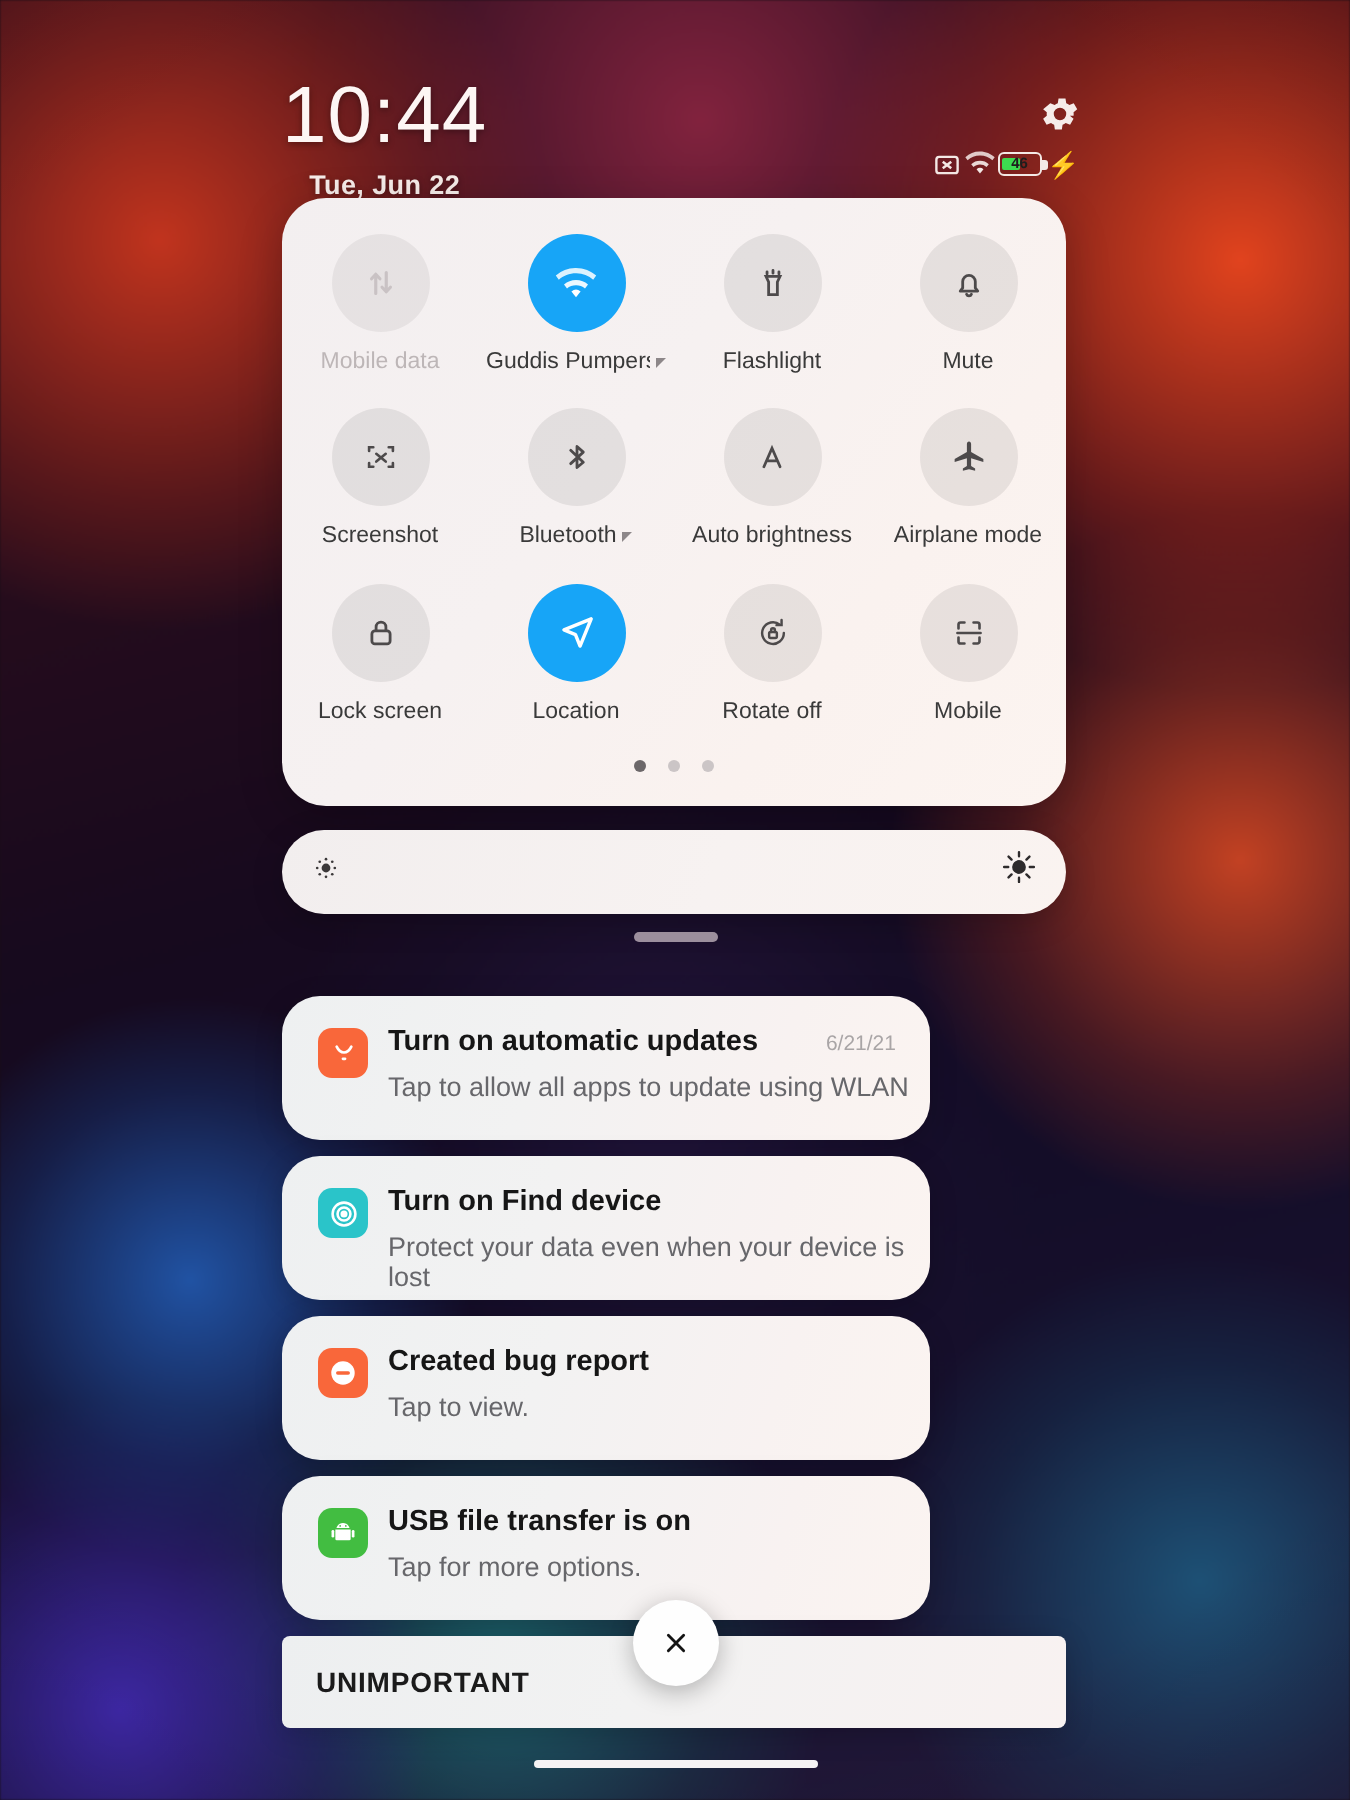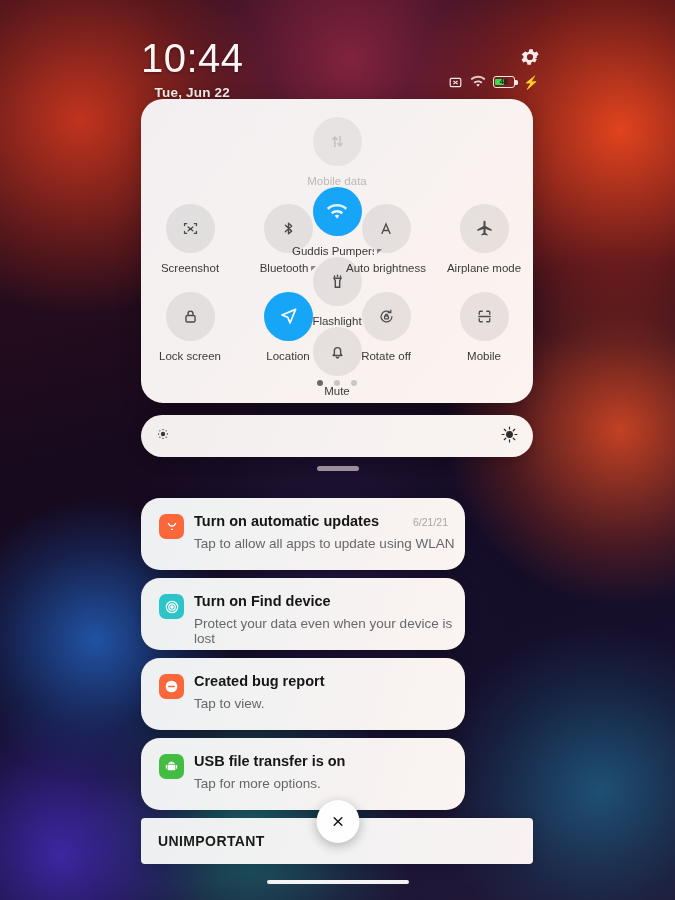--- a/index.html
+++ b/index.html
@@ -43,21 +43,21 @@
   #clock-date {
     margin-top:7px; font-size:13.5px; font-weight:bold; color:#f6ece9;
     letter-spacing:0.2px; text-shadow:0 1px 3px rgba(0,0,0,0.35);text-align:center;
   }
   #settings-gear {
     position:absolute; right:134px; top:46px;
     width:22px; height:22px; cursor:pointer;
   }
   #status-icons {
     position:absolute; right:135px; top:74px;
-    display:flex; align-items:center; gap:7px;
+    display:flex; align-items:center; gap:1px;
   }
   .sicon { display:flex; align-items:center; }
 
   .bat-shell {
     position:relative; width:22px; height:12px;
     border:1.6px solid #f4e9e6; border-radius:3px;
     display:flex; align-items:center;
   }
   .bat-shell:after {
     content:""; position:absolute; right:-4px; top:3px;
@@ -219,21 +219,21 @@
         <span class="bat-fill" id="bat-fill" style="width: 8.74px; background: rgb(61, 220, 80);"></span>
         <span class="bat-text">46</span>
       </span>
     </span>
     <span class="bolt">⚡</span>
   </div>
 </div>
 
 <div id="qs-panel">
 
-  <div class="qs-row" style="top:18px;flex-direction:column;">
+  <div class="qs-row" style="top:18px;">
     <div class="qs-tile">
       <div class="tile-circle off-dim">
         <svg viewBox="0 0 24 24" width="21" height="21" fill="none" stroke="#c9c2c4" stroke-width="1.8" stroke-linecap="round">
           <path d="M9 18V7M9 7L6.6 9.6M9 7l2.4 2.6"></path>
           <path d="M15 6v11M15 17l2.4-2.6M15 17l-2.4-2.6"></path>
         </svg>
       </div>
       <div class="tile-label dim">
         <span class="ltxt">Mobile data</span>
       </div>

